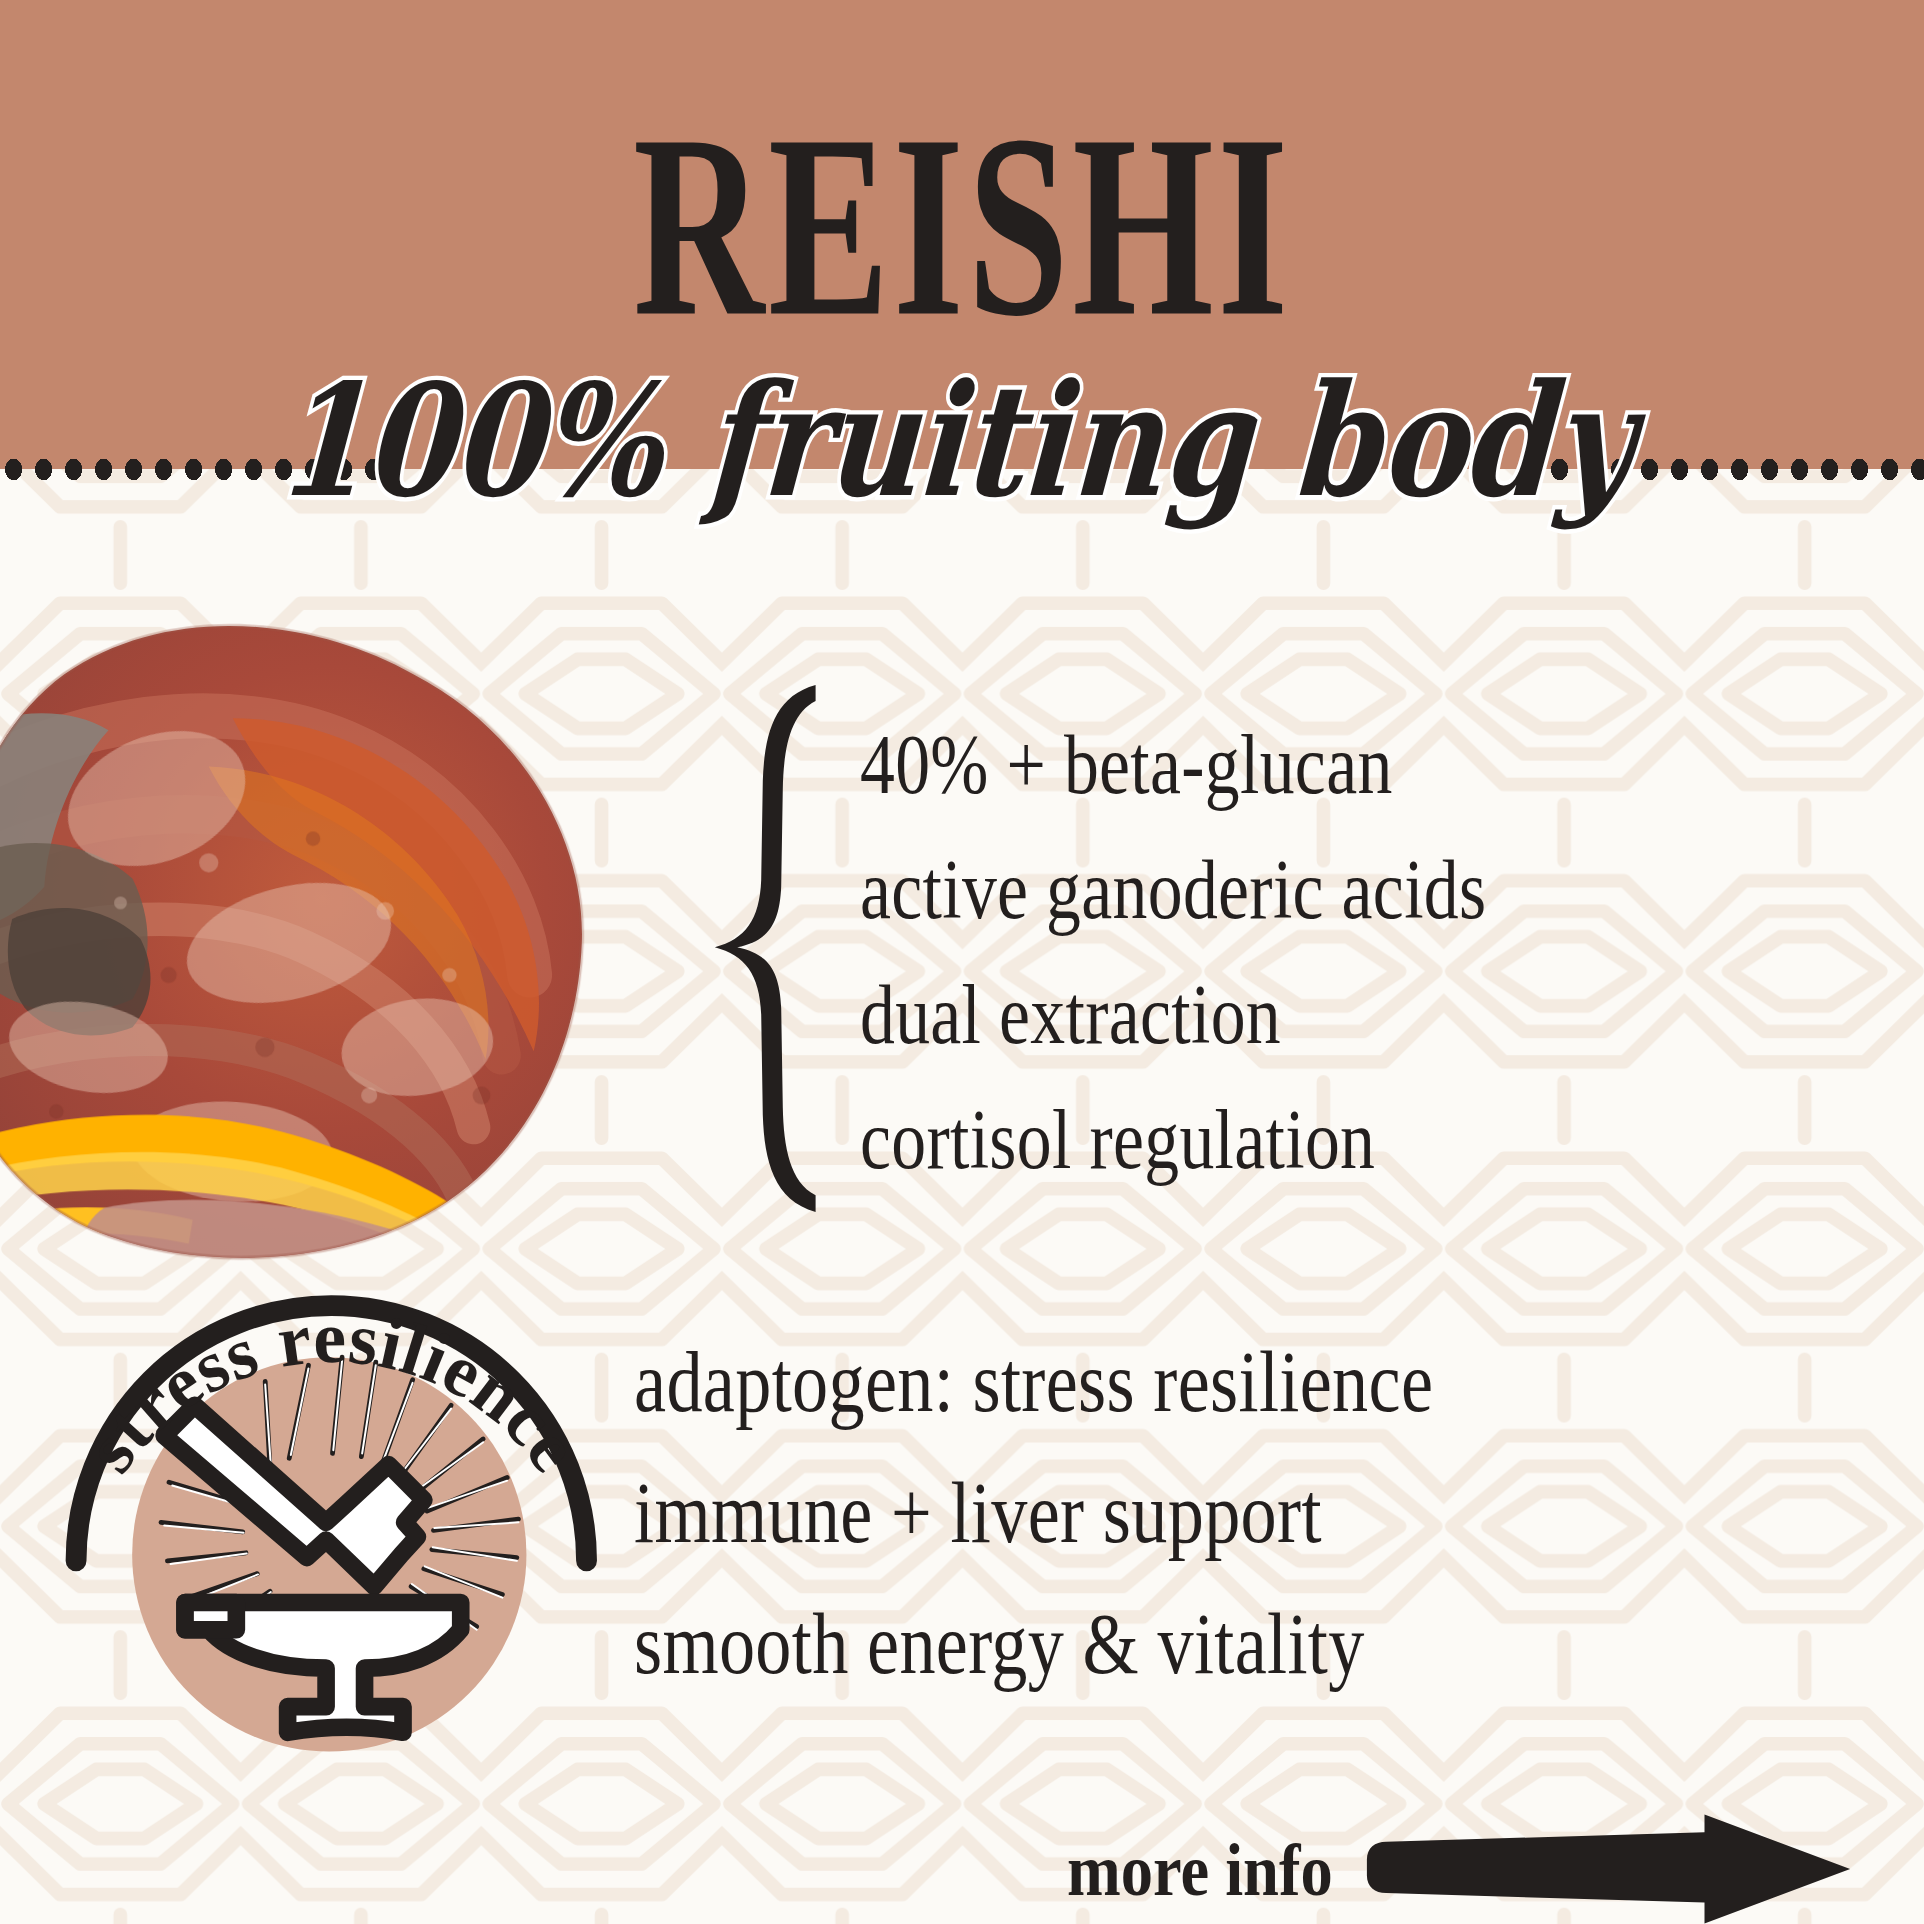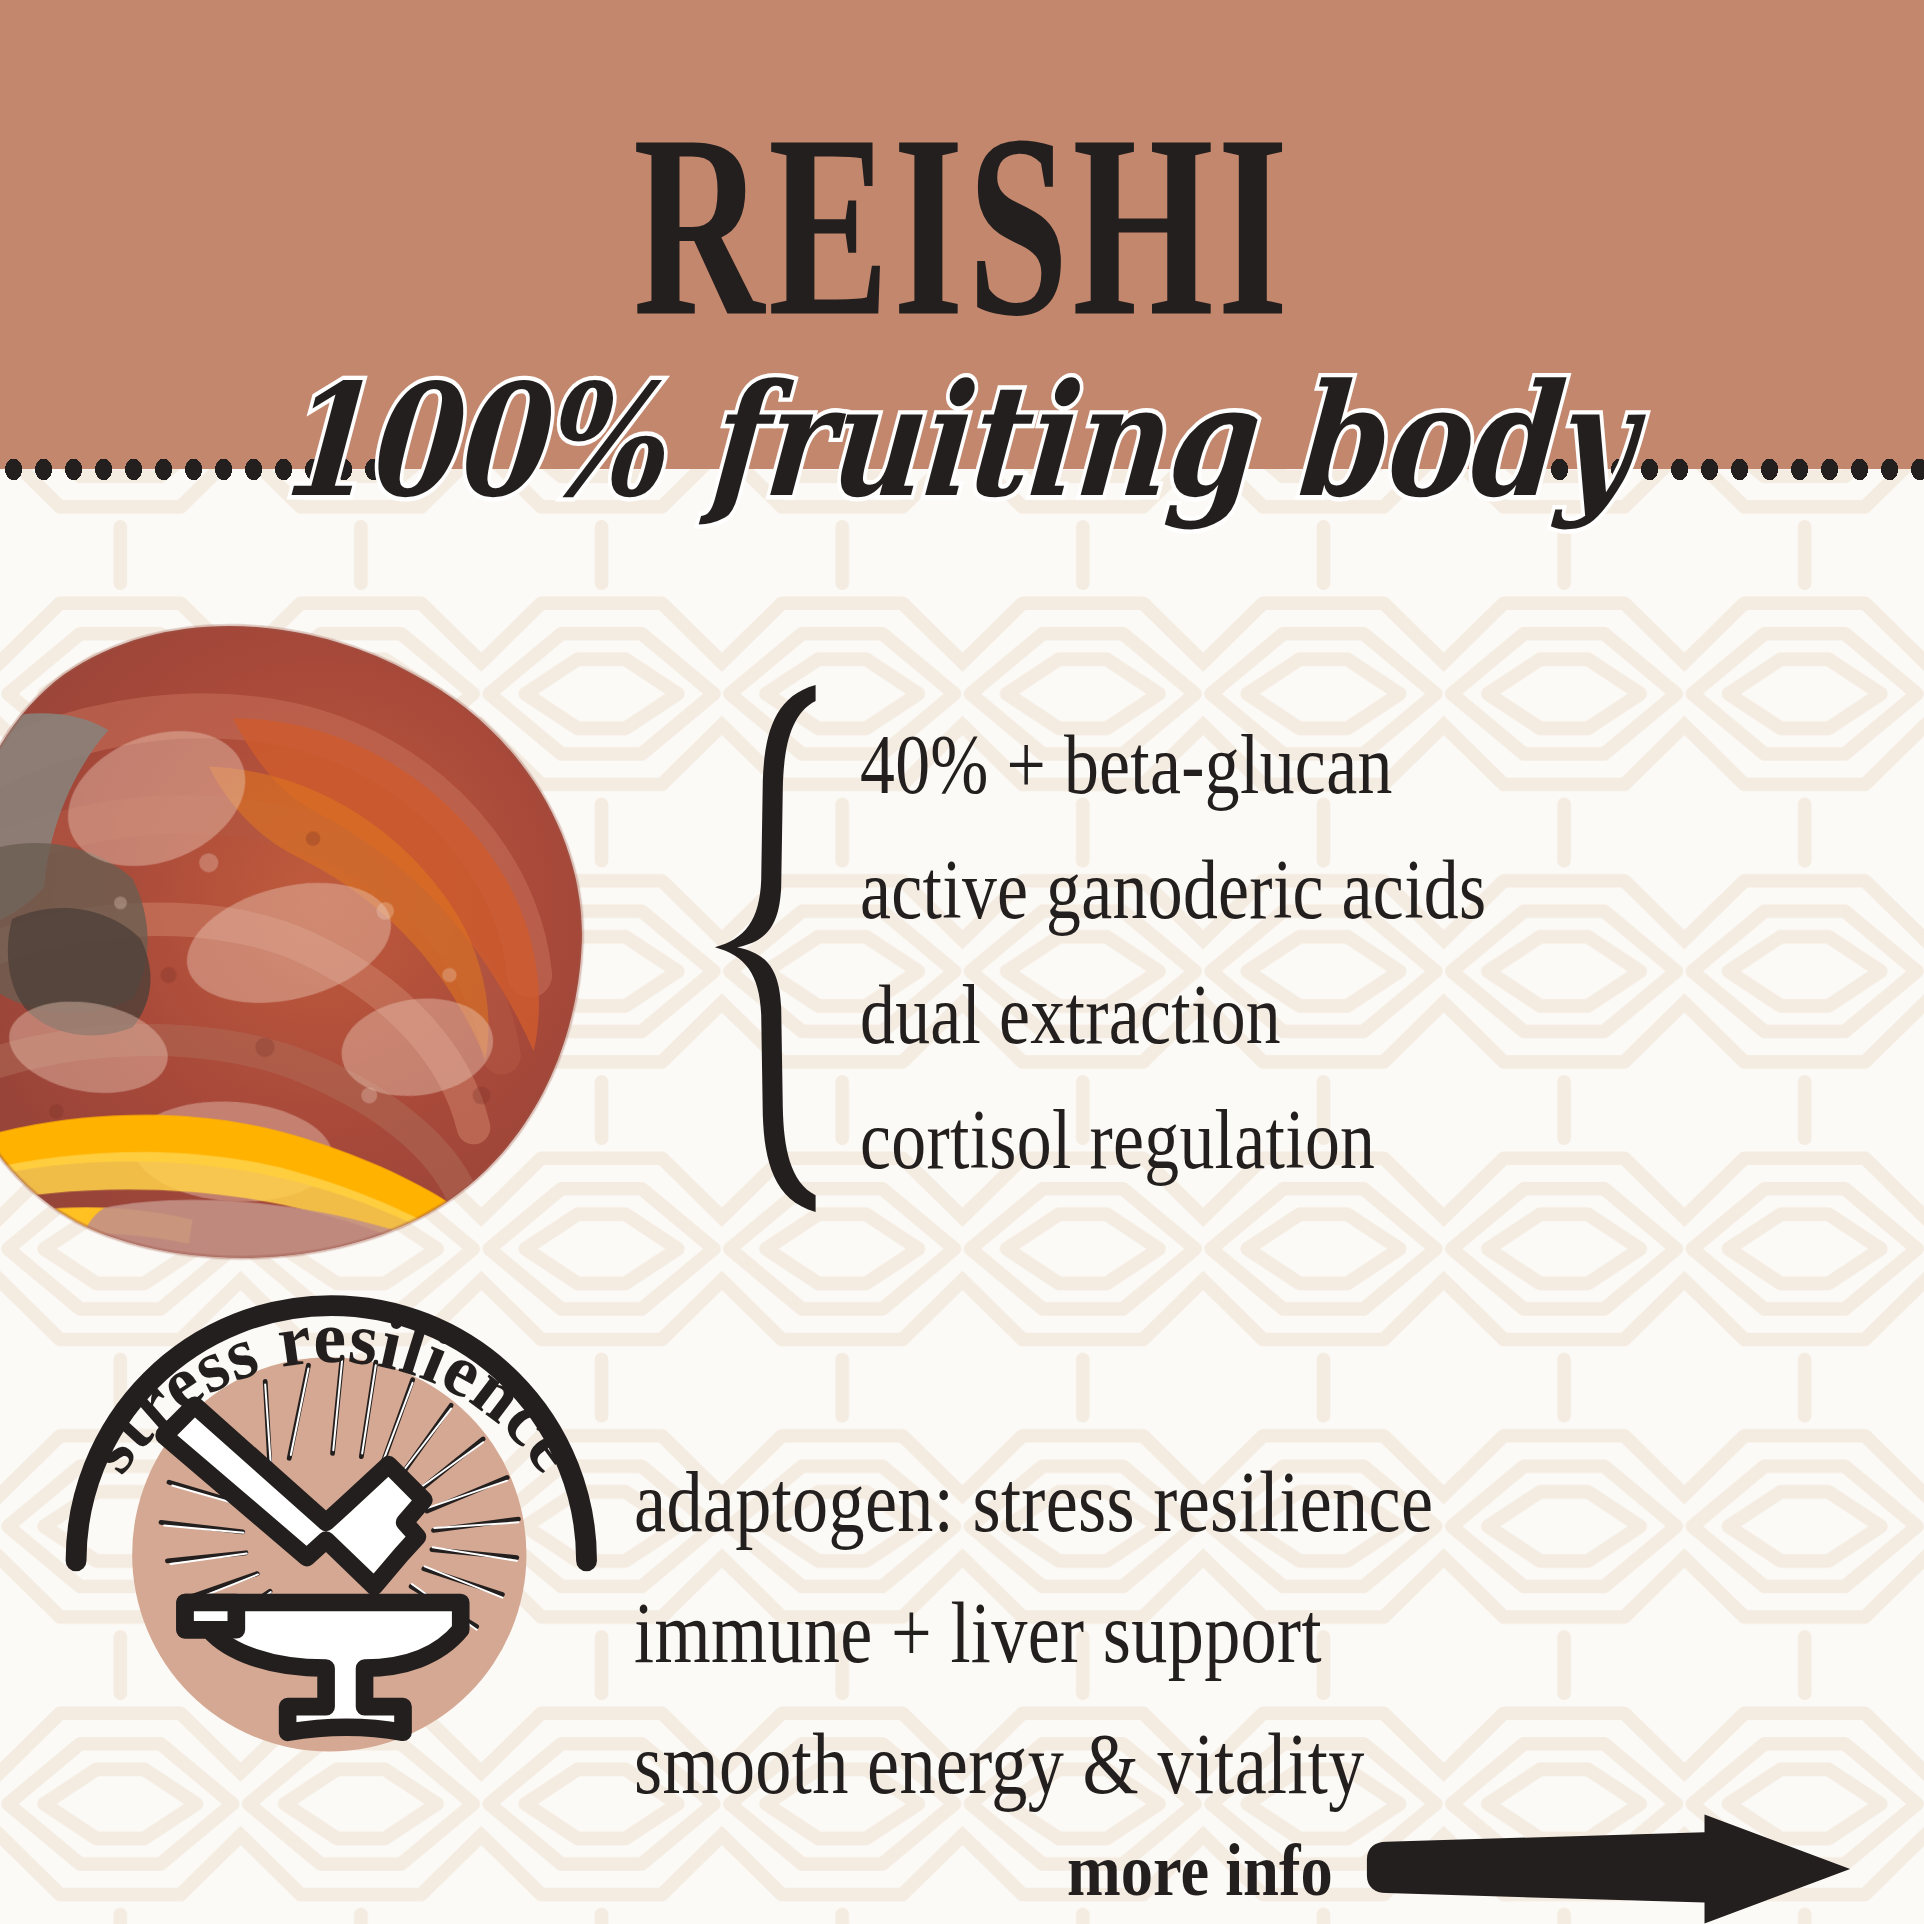--- a/index.html
+++ b/index.html
@@ -124,21 +124,21 @@
     transform: scaleX(0.82);
     transform-origin: 0% 50%;
     white-space: nowrap;
     letter-spacing: 0.4px;
   }
 
   
   #benefits {
     position: absolute;
     left: 634px;
-    top: 1436px;
+    top: 1316px;
     width: 1283px;
     z-index: 5;
   }
   .benefit-line {
     font-family: "Liberation Serif", "DejaVu Serif", serif;
     font-size: 87px;
     line-height: 131px;
     color: #231F1E;
     transform: scaleX(0.83);
     transform-origin: 0% 50%;

